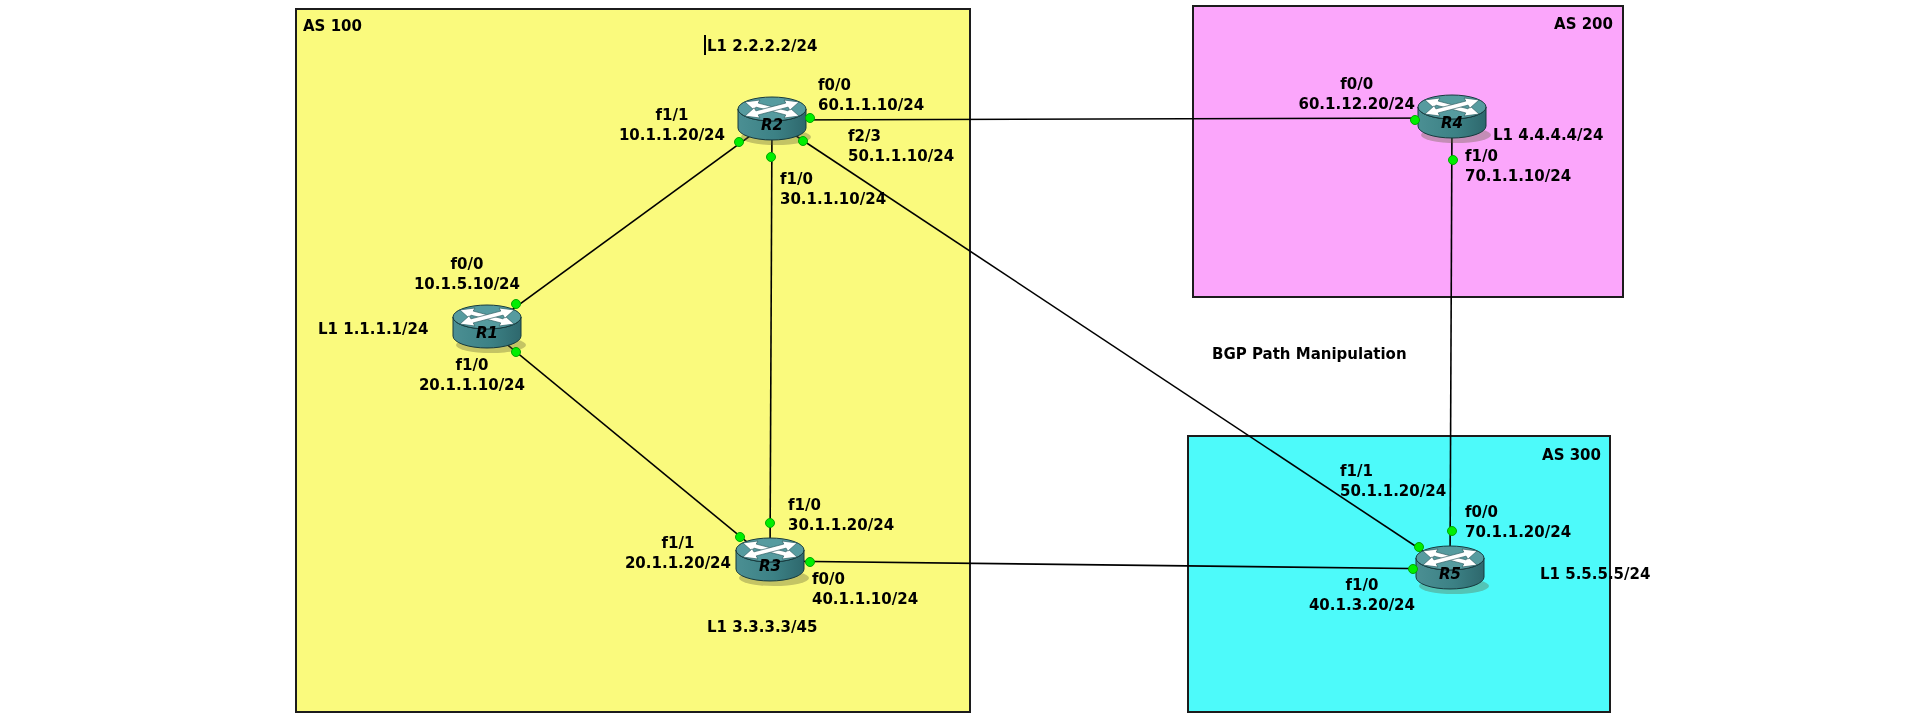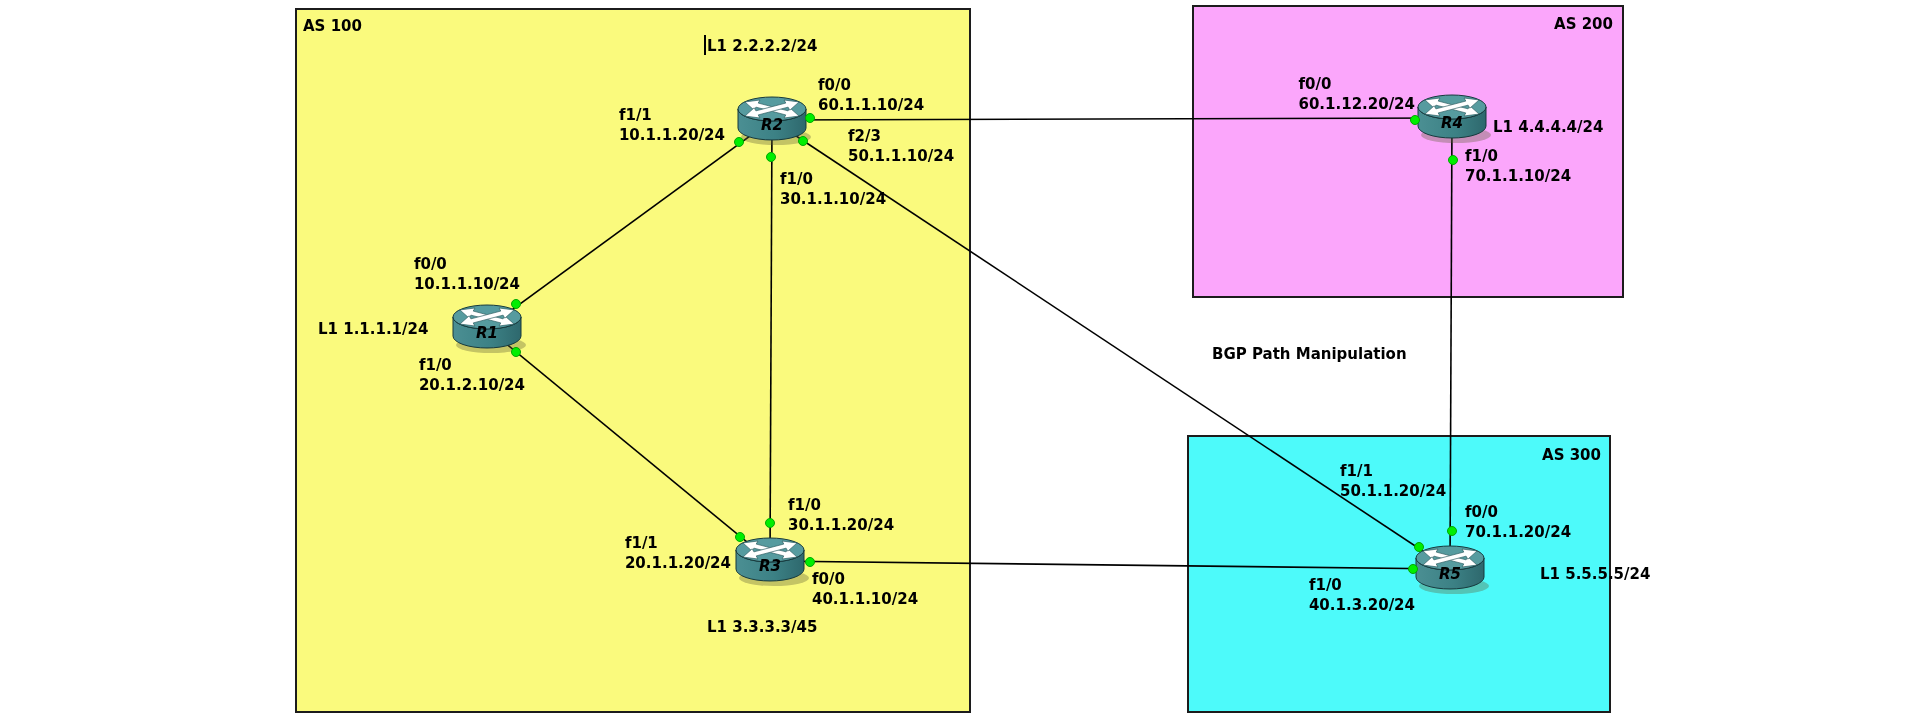--- a/index.html
+++ b/index.html
@@ -12,21 +12,21 @@
   .rshadow{fill:rgba(95,95,55,.35);}
   .rbody{stroke:#16393d;stroke-width:1;}
   .rtop{fill:#569b9f;stroke:#16393d;stroke-width:1;}
   .arrows path{fill:#ffffff;stroke:#24565a;stroke-width:.7;}
   .router text{font-weight:bold;font-size:15px;fill:#000;
                font-family:"DejaVu Sans","Liberation Sans",sans-serif;}
   .dot{position:absolute;width:10px;height:10px;border-radius:50%;z-index:4;
        border:1px solid #00a800;box-sizing:border-box;}
   .txt{position:absolute;z-index:5;font-weight:bold;font-size:15px;line-height:20px;
        white-space:nowrap;}
-  .align-r{text-align:left;}
+  .align-r{text-align:center;}
   .lo-label{position:absolute;z-index:5;font-weight:bold;font-size:15px;line-height:19px;
             white-space:nowrap;}
   .rel{position:relative;}
   .cursor{position:absolute;left:-3px;top:-2px;width:2px;height:20px;background:#000;}
 </style>
 </head>
 <body>
 
 <div id="canvas">
 
@@ -136,30 +136,30 @@
 
   <div class="txt as-label" style="left:303px;top:16px">AS 100</div>
   <div class="txt as-label align-r" style="right:307px;top:14px">AS 200</div>
   <div class="txt as-label align-r" style="right:319px;top:445px">AS 300</div>
 
   <div class="txt" style="left:1212px;top:344px">BGP Path Manipulation</div>
 
   <div class="lo-label" style="left:318px;top:320px"><span>L1 1.1.1.1/24</span></div>
   <div class="lo-label rel" style="left:707px;top:37px"><span class="cursor"></span><span>L1 2.2.2.2/24</span></div>
   <div class="lo-label" style="left:707px;top:618px"><span>L1 3.3.3.3/45</span></div>
-  <div class="lo-label" style="left:1493px;top:118px"><span>L1 4.4.4.4/24</span></div>
+  <div class="lo-label" style="left:1493px;top:126px"><span>L1 4.4.4.4/24</span></div>
   <div class="lo-label" style="left:1540px;top:565px"><span>L1 5.5.5.5/24</span></div>
 
   <div class="txt align-r" style="right:1400px;top:254px">
     <div>f0/0</div>
-      <div>10.1.1.10/24</div>
+      <div>10.1.5.10/24</div>
   </div>
   <div class="txt align-r" style="right:1395px;top:355px">
     <div>f1/0</div>
-      <div>20.1.2.10/24</div>
+      <div>20.1.1.10/24</div>
   </div>
   <div class="txt align-r" style="right:1195px;top:105px">
     <div>f1/1</div>
       <div>10.1.1.20/24</div>
   </div>
   <div class="txt" style="left:818px;top:75px">
     <div>f0/0</div>
       <div>60.1.1.10/24</div>
   </div>
   <div class="txt" style="left:848px;top:126px">

